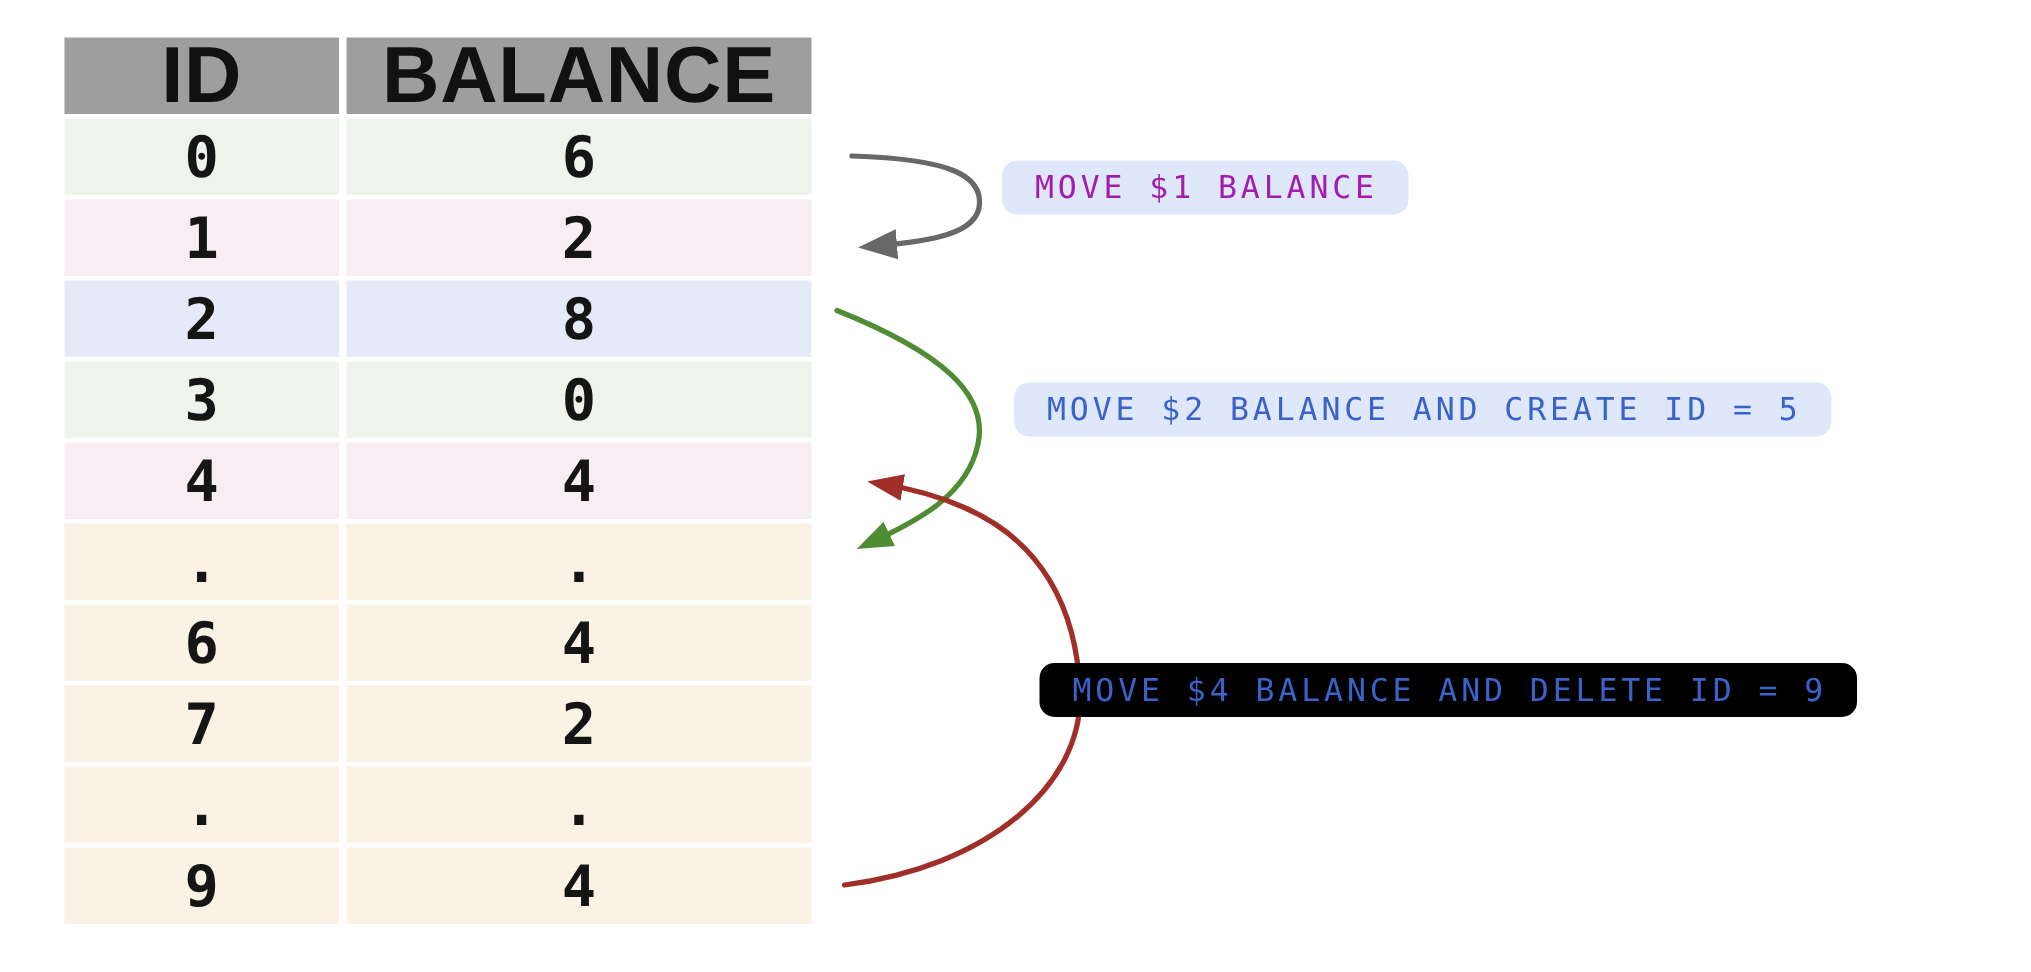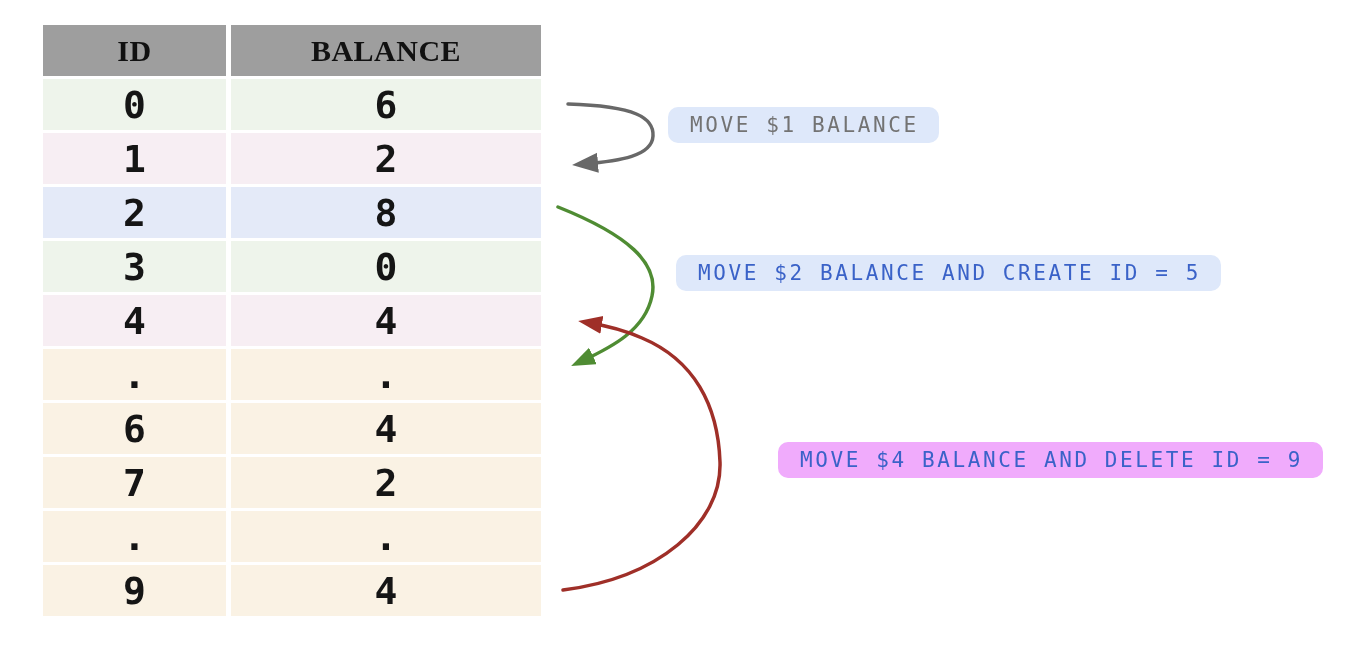--- a/index.html
+++ b/index.html
@@ -26,23 +26,23 @@
     grid-auto-rows: 51px;
   }
   .cell {
     display: flex;
     align-items: center;
     justify-content: center;
   }
   .cell.header {
     background: #9e9e9e;
     color: #111111;
-    font-family: Liberation Serif, serif;
+    font-family: Liberation Sans, sans-serif;
     font-weight: 700;
-    font-size: 30px;
+    font-size: 53px;
     letter-spacing: 0.5px;
   }
   .cell.data {
     font-family: "DejaVu Sans Mono", monospace;
     font-weight: 700;
     font-size: 38px;
     color: #151515;
   }
   .arrows {
     position: absolute;
@@ -105,17 +105,17 @@
       </marker>
       <marker id="head-2" markerUnits="userSpaceOnUse" markerWidth="28" markerHeight="20" refX="12" refY="9" orient="auto">
         <path id="head-fill-2" d="M0,0 L24,9 L0,18 Z" style="fill: rgb(159, 47, 40);"></path>
       </marker>
     </defs>
     <path id="arrow-0" class="arrow-line" d="M 568 104 C 636 106 654 118 653 136 C 652 156 620 161 584 164" marker-end="url(#head-0)" style="stroke: rgb(104, 104, 104);"></path>
     <path id="arrow-1" class="arrow-line" d="M 558 207 C 628 235 659 263 652 296 C 645 330 612 347 582 361" marker-end="url(#head-1)" style="stroke: rgb(79, 140, 51);"></path>
     <path id="arrow-2" class="arrow-line" d="M 563 590 C 658 578 722 524 720 462 C 718 405 694 360 642 338 C 624 330 608 326 590 323" marker-end="url(#head-2)" style="stroke: rgb(159, 47, 40);"></path>
   </svg>
 
-  <div class="note" id="note-0" style="left: 668px; top: 107px; background: rgb(222, 232, 250); color: #737373;">MOVE $1 BALANCE</div>
+  <div class="note" id="note-0" style="left: 668px; top: 107px; background: rgb(222, 232, 250); color: #a21caf;">MOVE $1 BALANCE</div>
   <div class="note" id="note-1" style="left: 676px; top: 255px; background: rgb(222, 232, 250); color: rgb(58, 98, 200);">MOVE $2 BALANCE AND CREATE ID = 5</div>
-  <div class="note" id="note-2" style="left: 778px; top: 442px; background: #f0abfc; color: rgb(58, 98, 200);">MOVE $4 BALANCE AND DELETE ID = 9</div>
+  <div class="note" id="note-2" style="left: 693px; top: 442px; background: #000000; color: rgb(58, 98, 200);">MOVE $4 BALANCE AND DELETE ID = 9</div>
 
 </div>
 
 </body></html>

